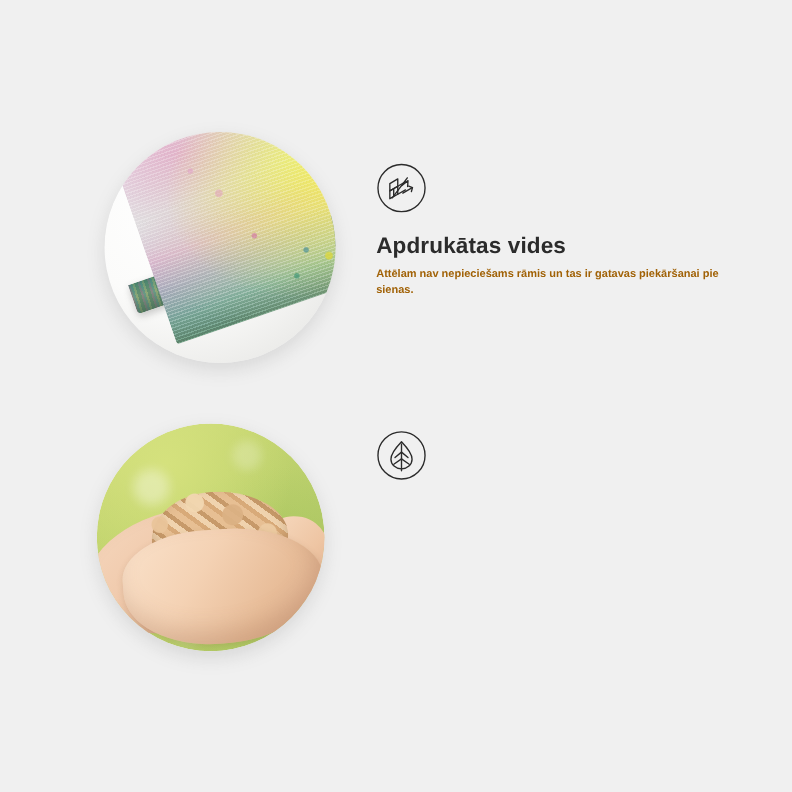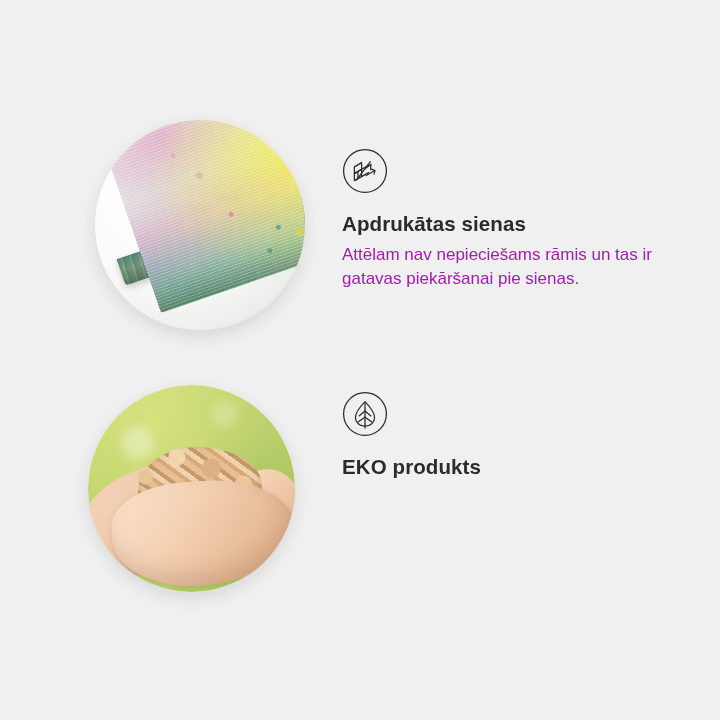--- a/index.html
+++ b/index.html
@@ -229,23 +229,23 @@
   .feature-title {
     margin: 0;
     font-size: 20.5px;
     font-weight: 600;
     color: #2b2b2b;
     letter-spacing: .1px;
     line-height: 1.2;
   }
   .feature-desc {
     margin: 6px 0 0 0;
-    font-size: 17px;
-    font-weight: 400;
-    color: #a21caf;
+    font-size: 10px;
+    font-weight: 700;
+    color: #a16207;
     line-height: 1.45;
     max-width: 342px;
   }
 
   #block-edges .text-col { top: 148px; }
   #block-edges .feature-title { margin-top: 18px; }
   #block-eko .text-col { top: 391px; }
   #block-eko .feature-title { margin-top: 18px; }
 </style>
 </head>
@@ -271,21 +271,21 @@
           <path d="M12.4 25.6 L19.6 21.3 L19.6 28.6 L12.4 32.6 Z"></path>
           <path d="M19.6 21.3 L26.6 17.2"></path>
           <path d="M19.6 28.6 L26.6 24.6"></path>
           <path d="M15.9 23.5 L15.9 30.5"></path>
           <path d="M14.6 31.9 L28.3 13.7"></path>
           <path d="M23.4 20.6 L28.9 16.2 L28.6 21.6"></path>
           <path d="M24.2 27.5 L32.4 22.8"></path>
           <path d="M29.6 21.2 L33.0 22.6 L32.0 26.1"></path>
         </svg>
       </span>
-      <h2 class="feature-title">Apdrukātas sienas</h2>
+      <h2 class="feature-title">Apdrukātas vides</h2>
       <p class="feature-desc">Attēlam nav nepieciešams rāmis un tas ir gatavas piekāršanai pie sienas.</p>
     </div>
   </section>
 
   <section class="feature" id="block-eko">
 
     <div class="photo-circle photo-shadow" id="photo-hands">
       <div class="grass-bg"></div>
       <div class="hand-back"></div>
       <div class="fingers-right"></div>
@@ -299,17 +299,16 @@
           <circle cx="23" cy="23" r="21.4"></circle>
           <path d="M23 10.6 C16.6 17.3 13.4 22.2 13.4 26.4 C13.4 31.4 17.7 35.2 23 35.2
                    C28.3 35.2 32.6 31.4 32.6 26.4 C32.6 22.2 29.4 17.3 23 10.6 Z"></path>
           <path d="M23 12.6 L23 37.0"></path>
           <path d="M23 20.0 L17.1 24.9"></path>
           <path d="M23 20.0 L28.9 24.9"></path>
           <path d="M23 26.2 L16.0 31.0"></path>
           <path d="M23 26.2 L30.0 31.0"></path>
         </svg>
       </span>
-      <h2 class="feature-title">EKO produkts</h2>
     </div>
   </section>
 
 </div>
 
 </body></html>

